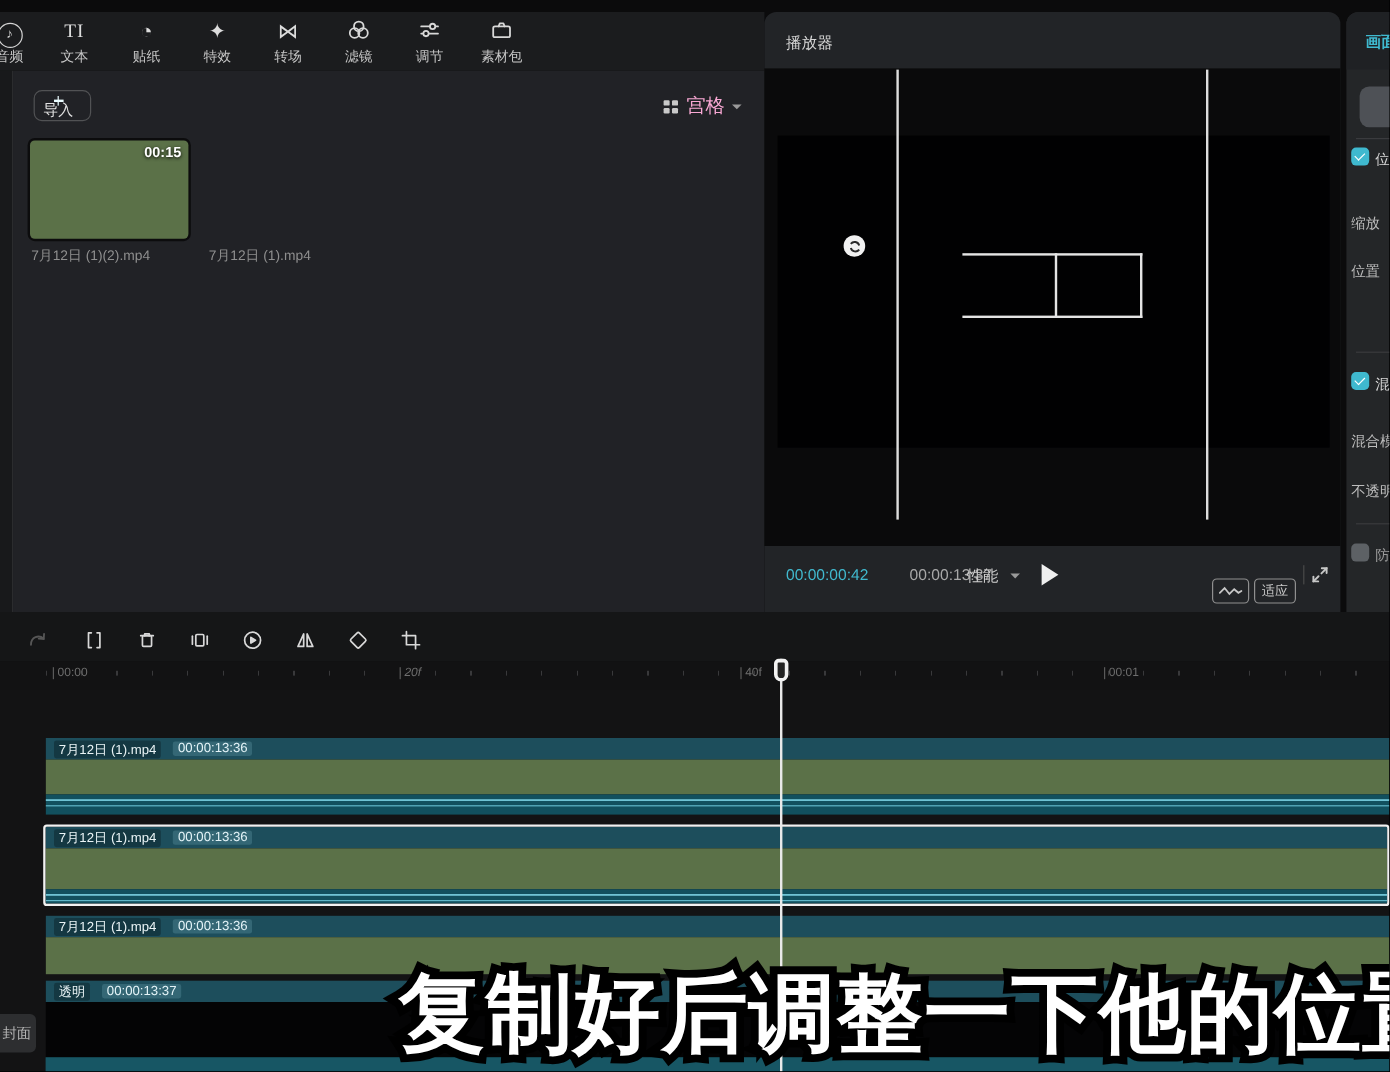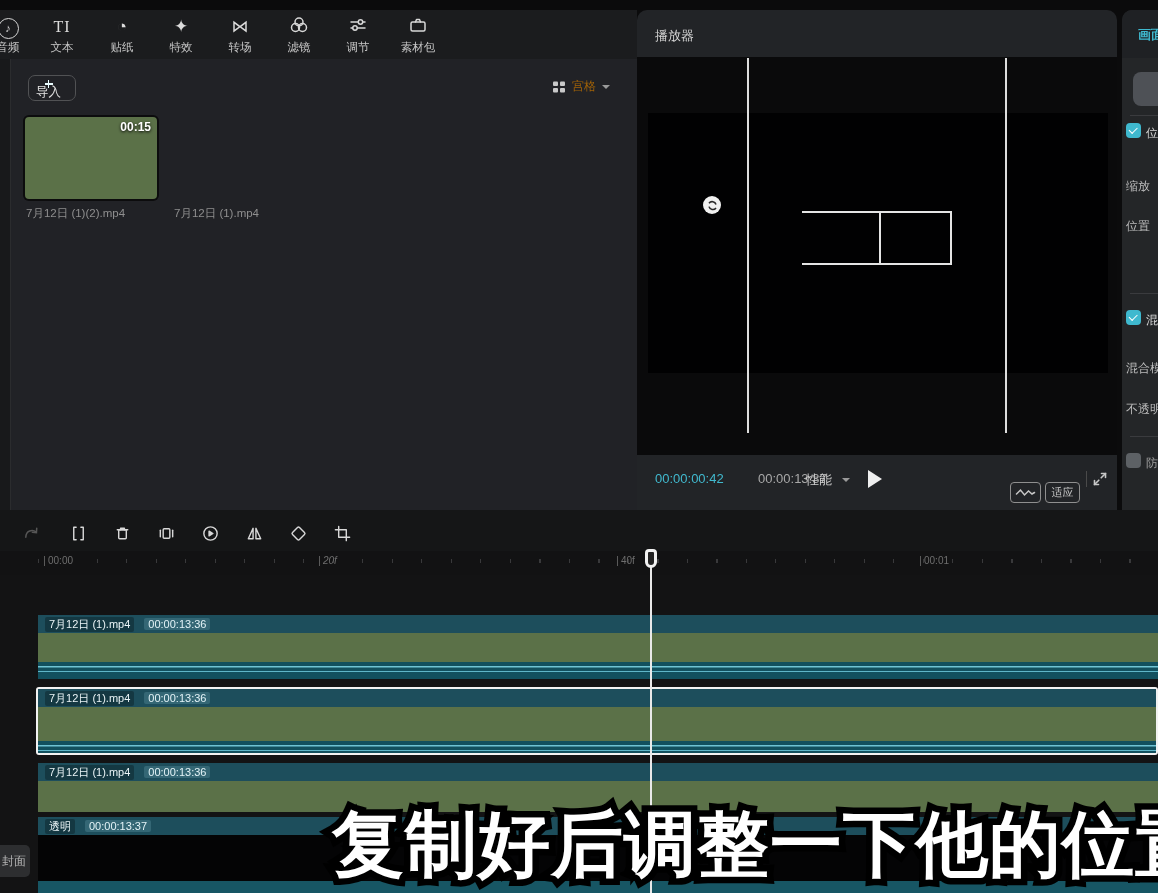--- a/index.html
+++ b/index.html
@@ -19,21 +19,21 @@
   
   .import-btn{position:absolute;left:28px;top:75px;height:24px;display:flex;align-items:center;gap:8px;
               padding:0 14px 0 7px;border:1px solid #515254;border-radius:7px;cursor:pointer;flex-direction:column;}
   .plus-circle{position:relative;width:15px;height:15px;border-radius:50%;background:#3fc0d4;}
   .plus-circle::before,.plus-circle::after{content:"";position:absolute;background:#eafcff;}
   .plus-circle::before{left:3.5px;top:7px;width:8px;height:1.6px;}
   .plus-circle::after{left:6.7px;top:3.8px;width:1.6px;height:8px;}
   .import-label{font-size:12.5px;color:#e2e2e2;}
   
   .view-mode{position:absolute;left:552px;top:78px;display:flex;align-items:center;gap:6px;cursor:pointer;}
-  .view-label{font-size:12px;color:#a16207;}
+  .view-label{font-size:16px;color:#f9a8d4;}
   .caret{width:0;height:0;border-left:4px solid transparent;border-right:4px solid transparent;border-top:4.5px solid #9a9a9a;}
   
   .thumb{position:absolute;width:132px;height:82px;border-radius:4px;background:#5b7148;box-shadow:0 0 0 2px #0c0c0d;}
   .thumb .dur{position:absolute;top:3px;right:6px;font-size:12px;font-weight:bold;color:#fff;text-shadow:0 1px 3px #000;}
   .badge{position:absolute;top:4px;left:4px;background:rgba(10,10,10,.85);color:#fff;font-size:10px;
          padding:2px 5px;border-radius:3px;}
   .fname{position:absolute;font-size:11.5px;color:#8f8f8f;white-space:nowrap;}
   
   .guide{position:absolute;width:1.5px;background:#e9e9e9;opacity:.95;}
   .shape-line{position:absolute;background:#e4e4e4;}
@@ -254,21 +254,21 @@
     <rect x="4.8" y="4.8" width="10.4" height="10.4" rx="1.5" transform="rotate(45 10 10)"></rect>
   </svg>
   <svg class="ticon lineicon" viewBox="0 0 20 20" style="left:333px;top:524px;">
     <path d="M6 2.5 V14 H17.5"></path>
       <path d="M2.5 6 H14 V17.5"></path>
   </svg>
 
   <div class="abs" style="left:0;top:551px;width:1158px;height:24px;background:#121213;">
     <div class="abs" style="left:38px;top:8px;right:0;height:4px;background:repeating-linear-gradient(90deg,#39393b 0 1px,transparent 1px 29.5px);"></div>
     <span class="ruler-label" style="left:44px;">00:00</span>
-    <span class="ruler-label" style="left:319px;font-style:italic;">20f</span>
+    <span class="ruler-label" style="left:333px;font-style:italic;">20f</span>
     <span class="ruler-label" style="left:617px;">40f</span>
     <span class="ruler-label" style="left:920px;">00:01</span>
   </div>
 
   <div class="clip" style="top:615px;height:64px;">
     <div class="clip-head">
       <span class="nm">7月12日 (1).mp4</span>
       <span class="du">00:00:13:36</span>
     </div>
     <div class="clip-green" style="height:29px;"></div>

